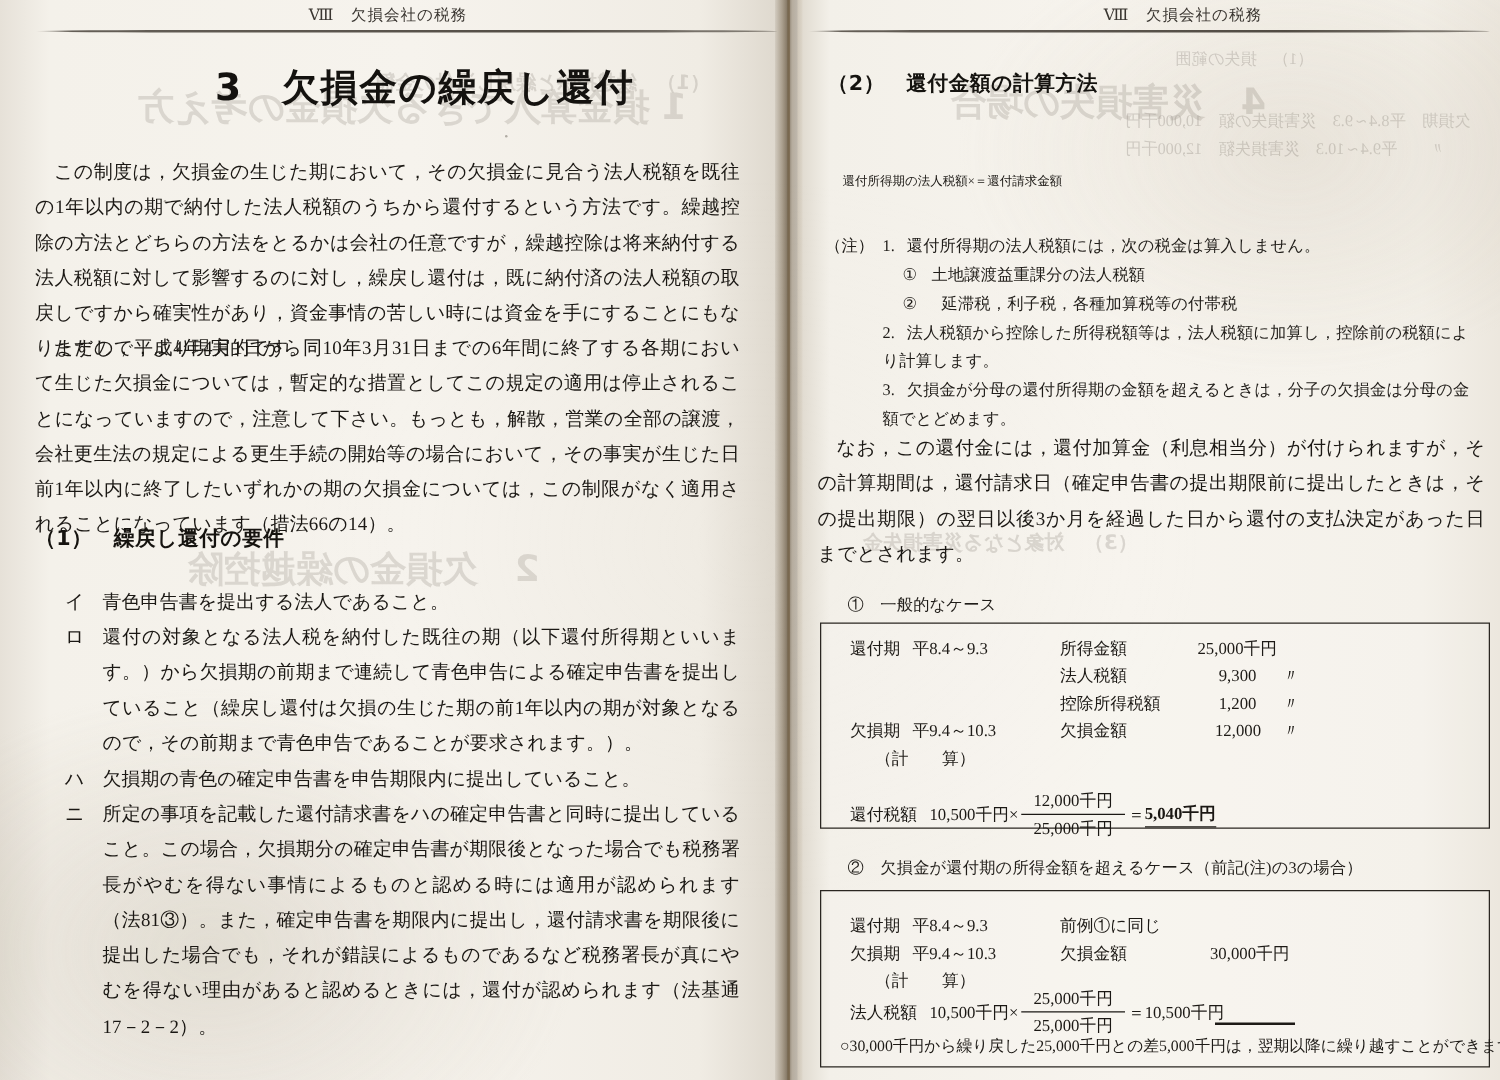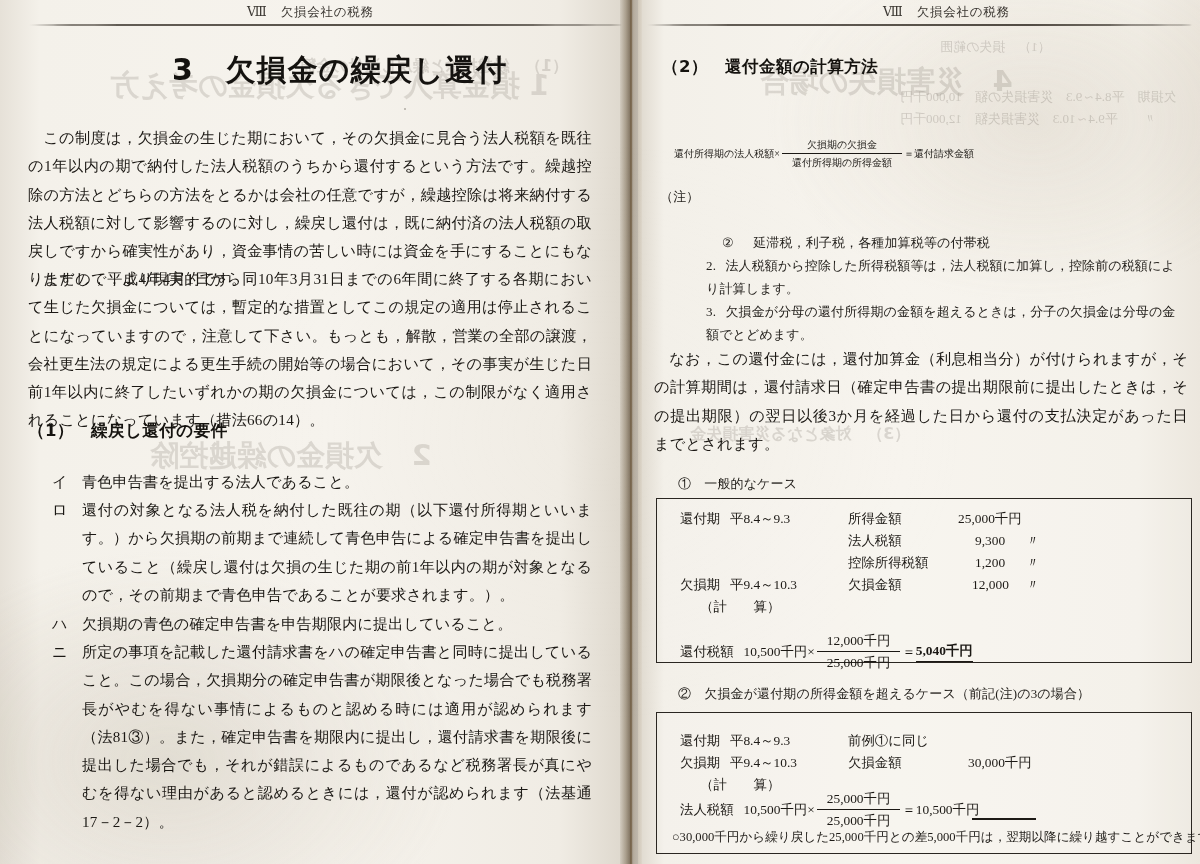--- a/index.html
+++ b/index.html
@@ -281,31 +281,34 @@
   <div class="bleed b-sub" style="left:690px; top:424px;">（3）　対象となる災害損失金</div>
 
   <div class="runhead" style="left:883px; top:4px;">Ⅷ　欠損会社の税務</div>
   <div class="rule curve" style="left:646px; top:24px; width:546px;"></div>
 
   <div class="subhead" style="left:662px; top:56px;">（2）　還付金額の計算方法</div>
 
 
   <div class="frac-line" style="left:674px; top:138px;">
     <span>還付所得期の法人税額×</span>
-    <span class="frac">
-      <span class="num">欠損期の欠損金</span>
-      <span class="bar"></span>
-      <span class="den">還付所得期の所得金額</span>
-    </span>
     <span>＝還付請求金額</span>
   </div>
 
   <div class="small" style="left:660px; top:185px;">（注）</div>
 
-
+  <div class="small" style="left:706px; top:185px; width:484px;">
+    <span>1.</span>
+    <span style="margin-left:6px;">還付所得期の法人税額には，次の税金は算入しません。</span>
+  </div>
+
+  <div class="small" style="left:722px; top:208px; width:468px;">
+    <span>①</span>
+    <span style="margin-left:8px;">土地譲渡益重課分の法人税額</span>
+  </div>
 
   <div class="small" style="left:722px; top:231px; width:468px;">
     <span>②</span>
     <span style="margin-left:16px;">延滞税，利子税，各種加算税等の付帯税</span>
   </div>
 
   <div class="small" style="left:706px; top:254px; width:482px;">
     <span>2.</span>
     <span style="margin-left:6px;">法人税額から控除した所得税額等は，法人税額に加算し，控除前の税額により計算します。</span>
   </div>

